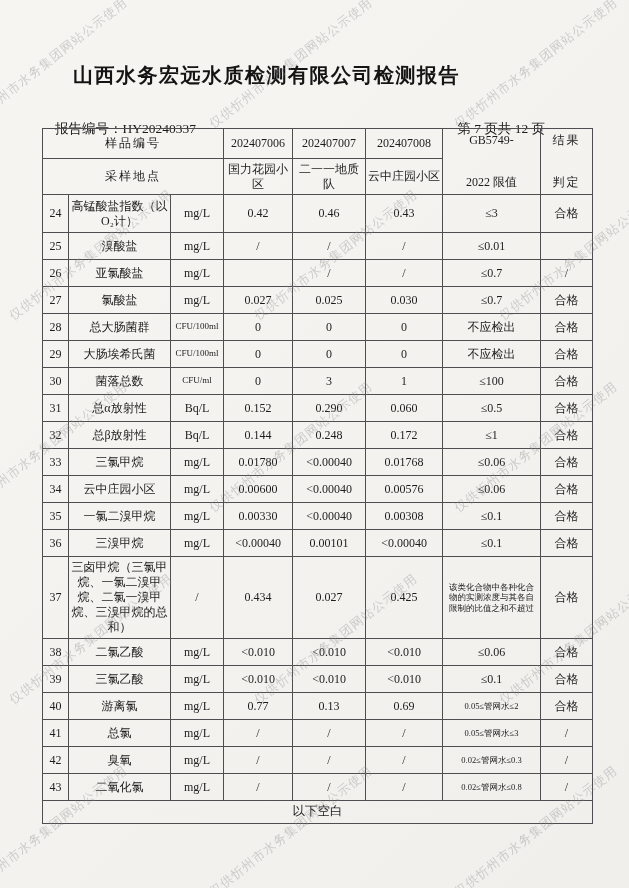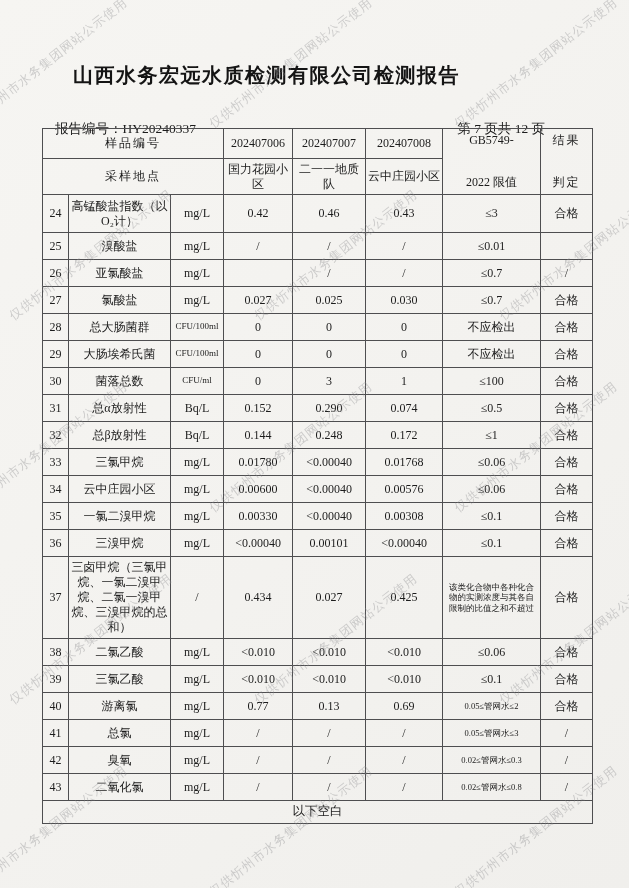--- a/index.html
+++ b/index.html
@@ -206,21 +206,21 @@
     <td>1</td>
     <td>≤100</td>
     <td>合格</td>
   </tr>
         <tr class="data-row row-31">
     <td>31</td>
     <td class="name">总α放射性</td>
     <td>Bq/L</td>
     <td>0.152</td>
     <td>0.290</td>
-    <td>0.074</td>
+    <td>0.060</td>
     <td>≤0.5</td>
     <td>合格</td>
   </tr>
         <tr class="data-row row-32">
     <td>32</td>
     <td class="name">总β放射性</td>
     <td>Bq/L</td>
     <td>0.144</td>
     <td>0.248</td>
     <td>0.172</td>

